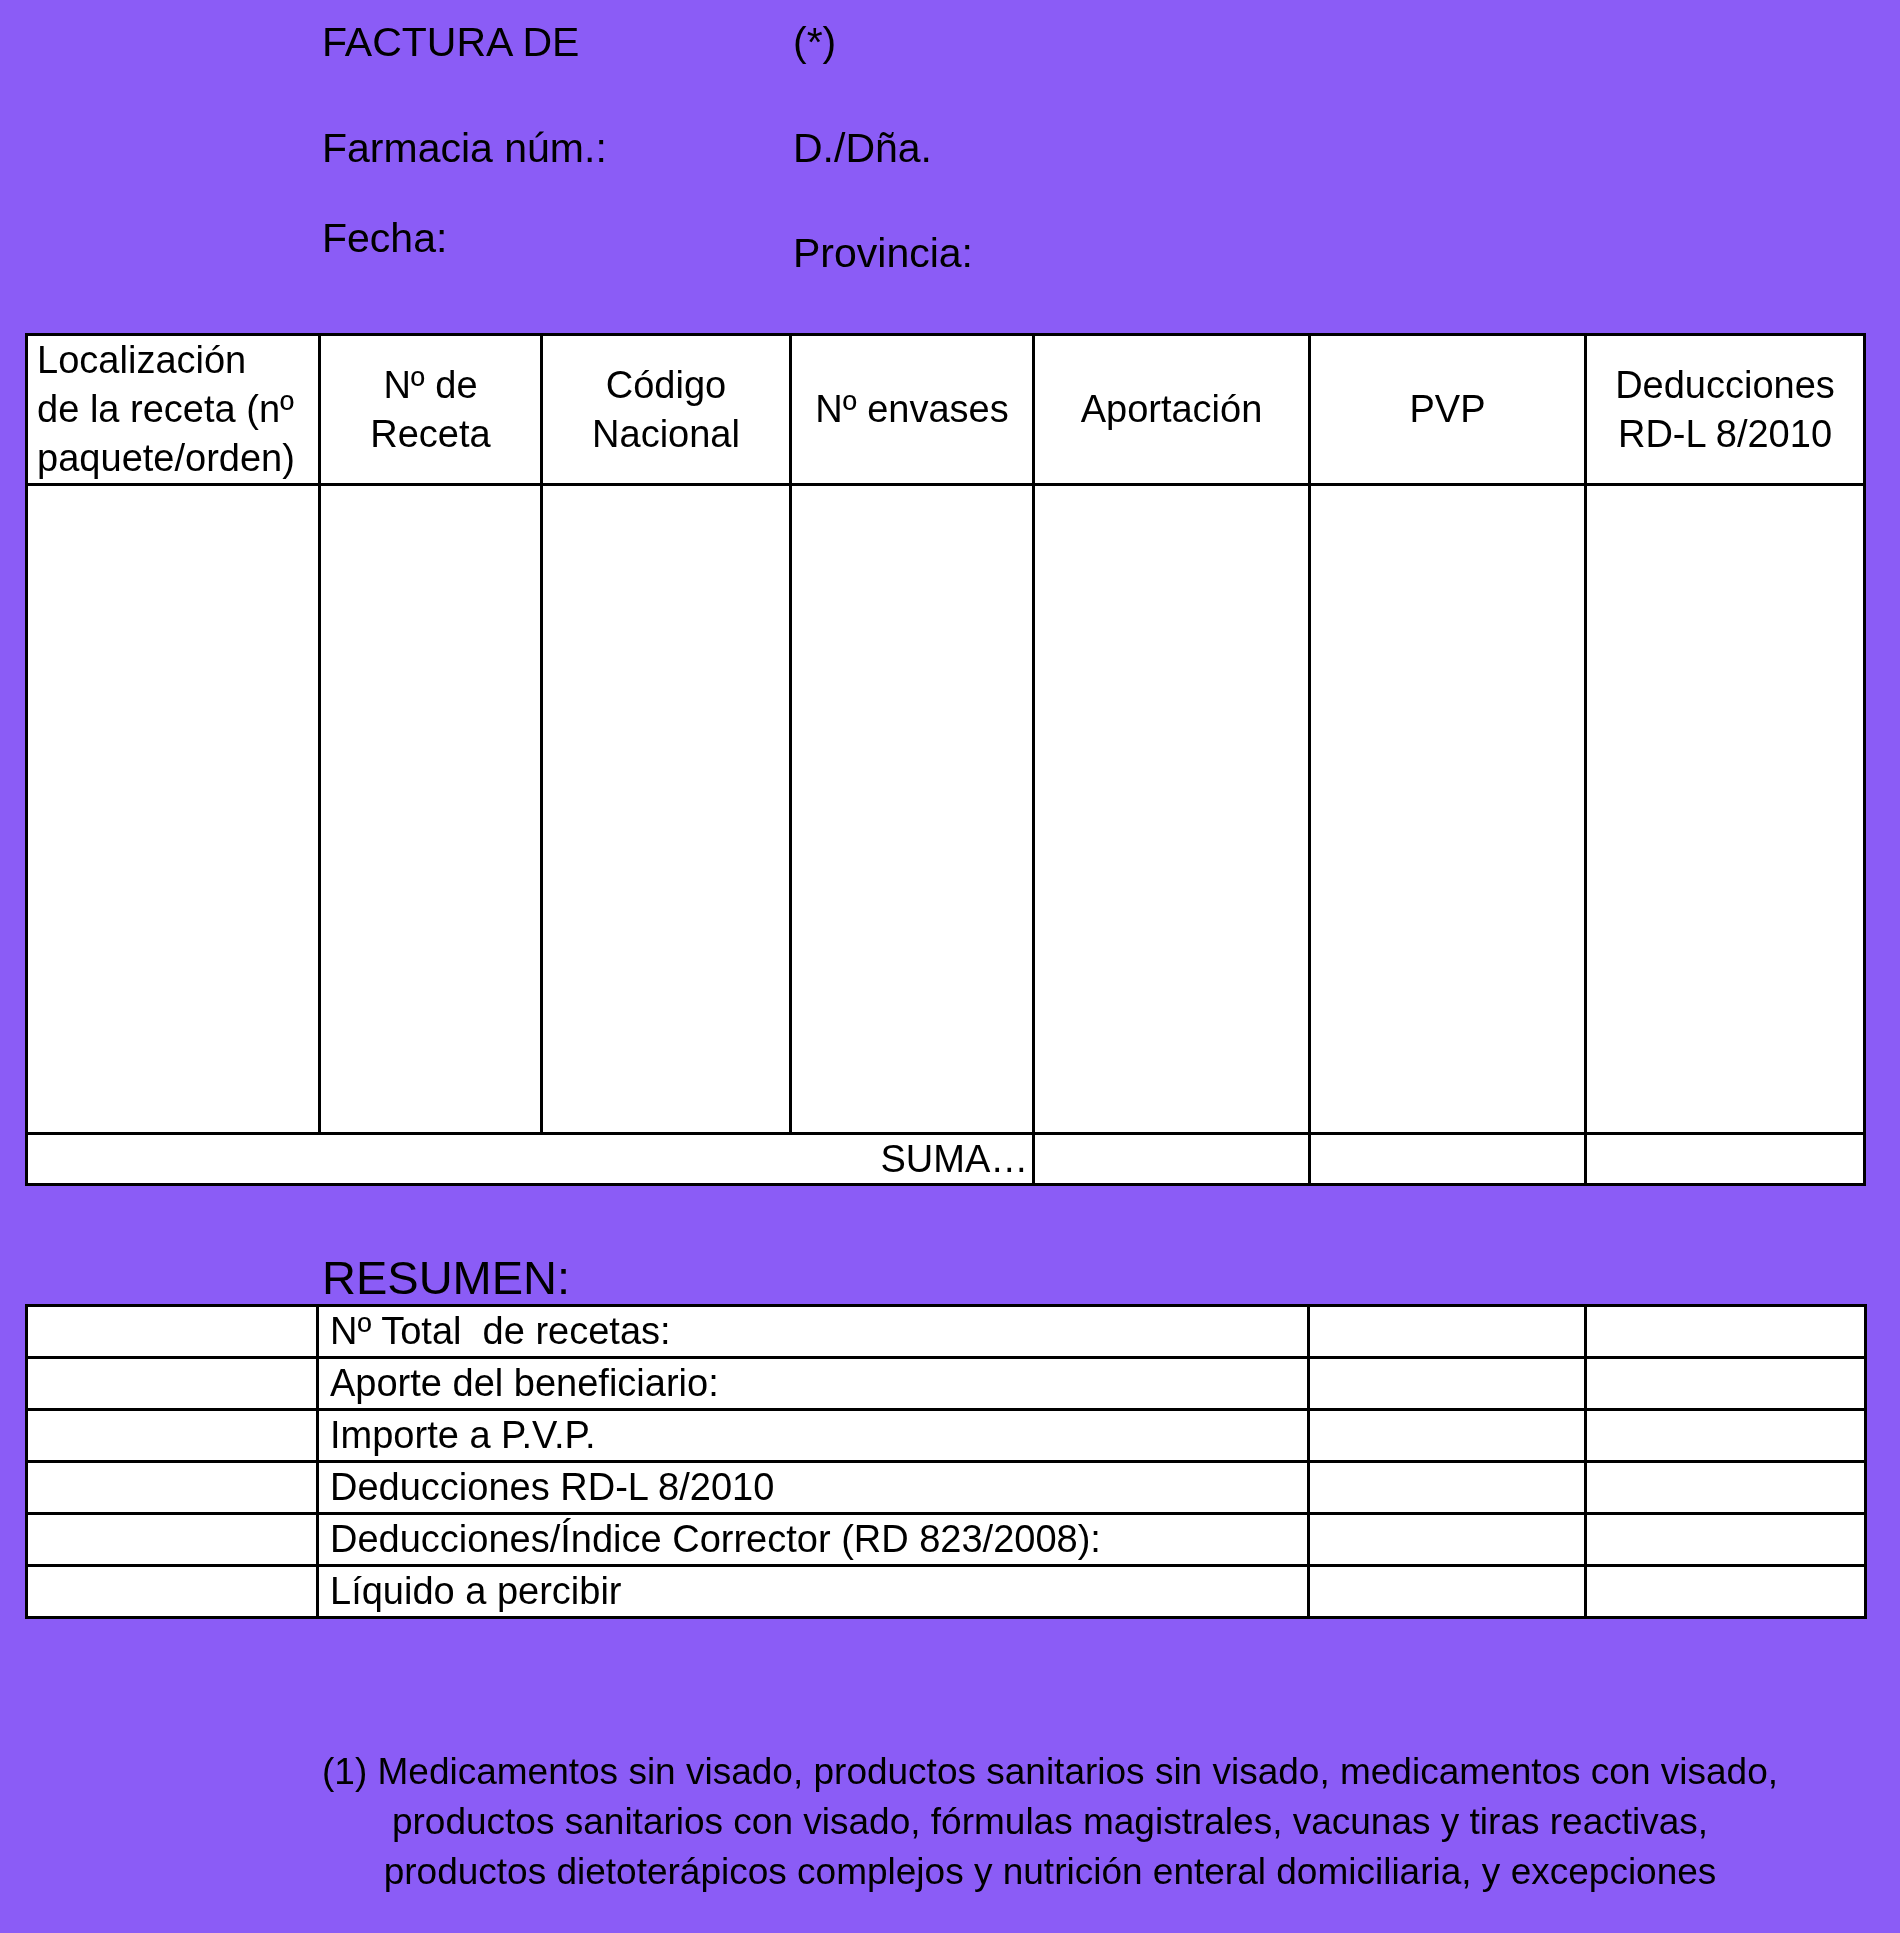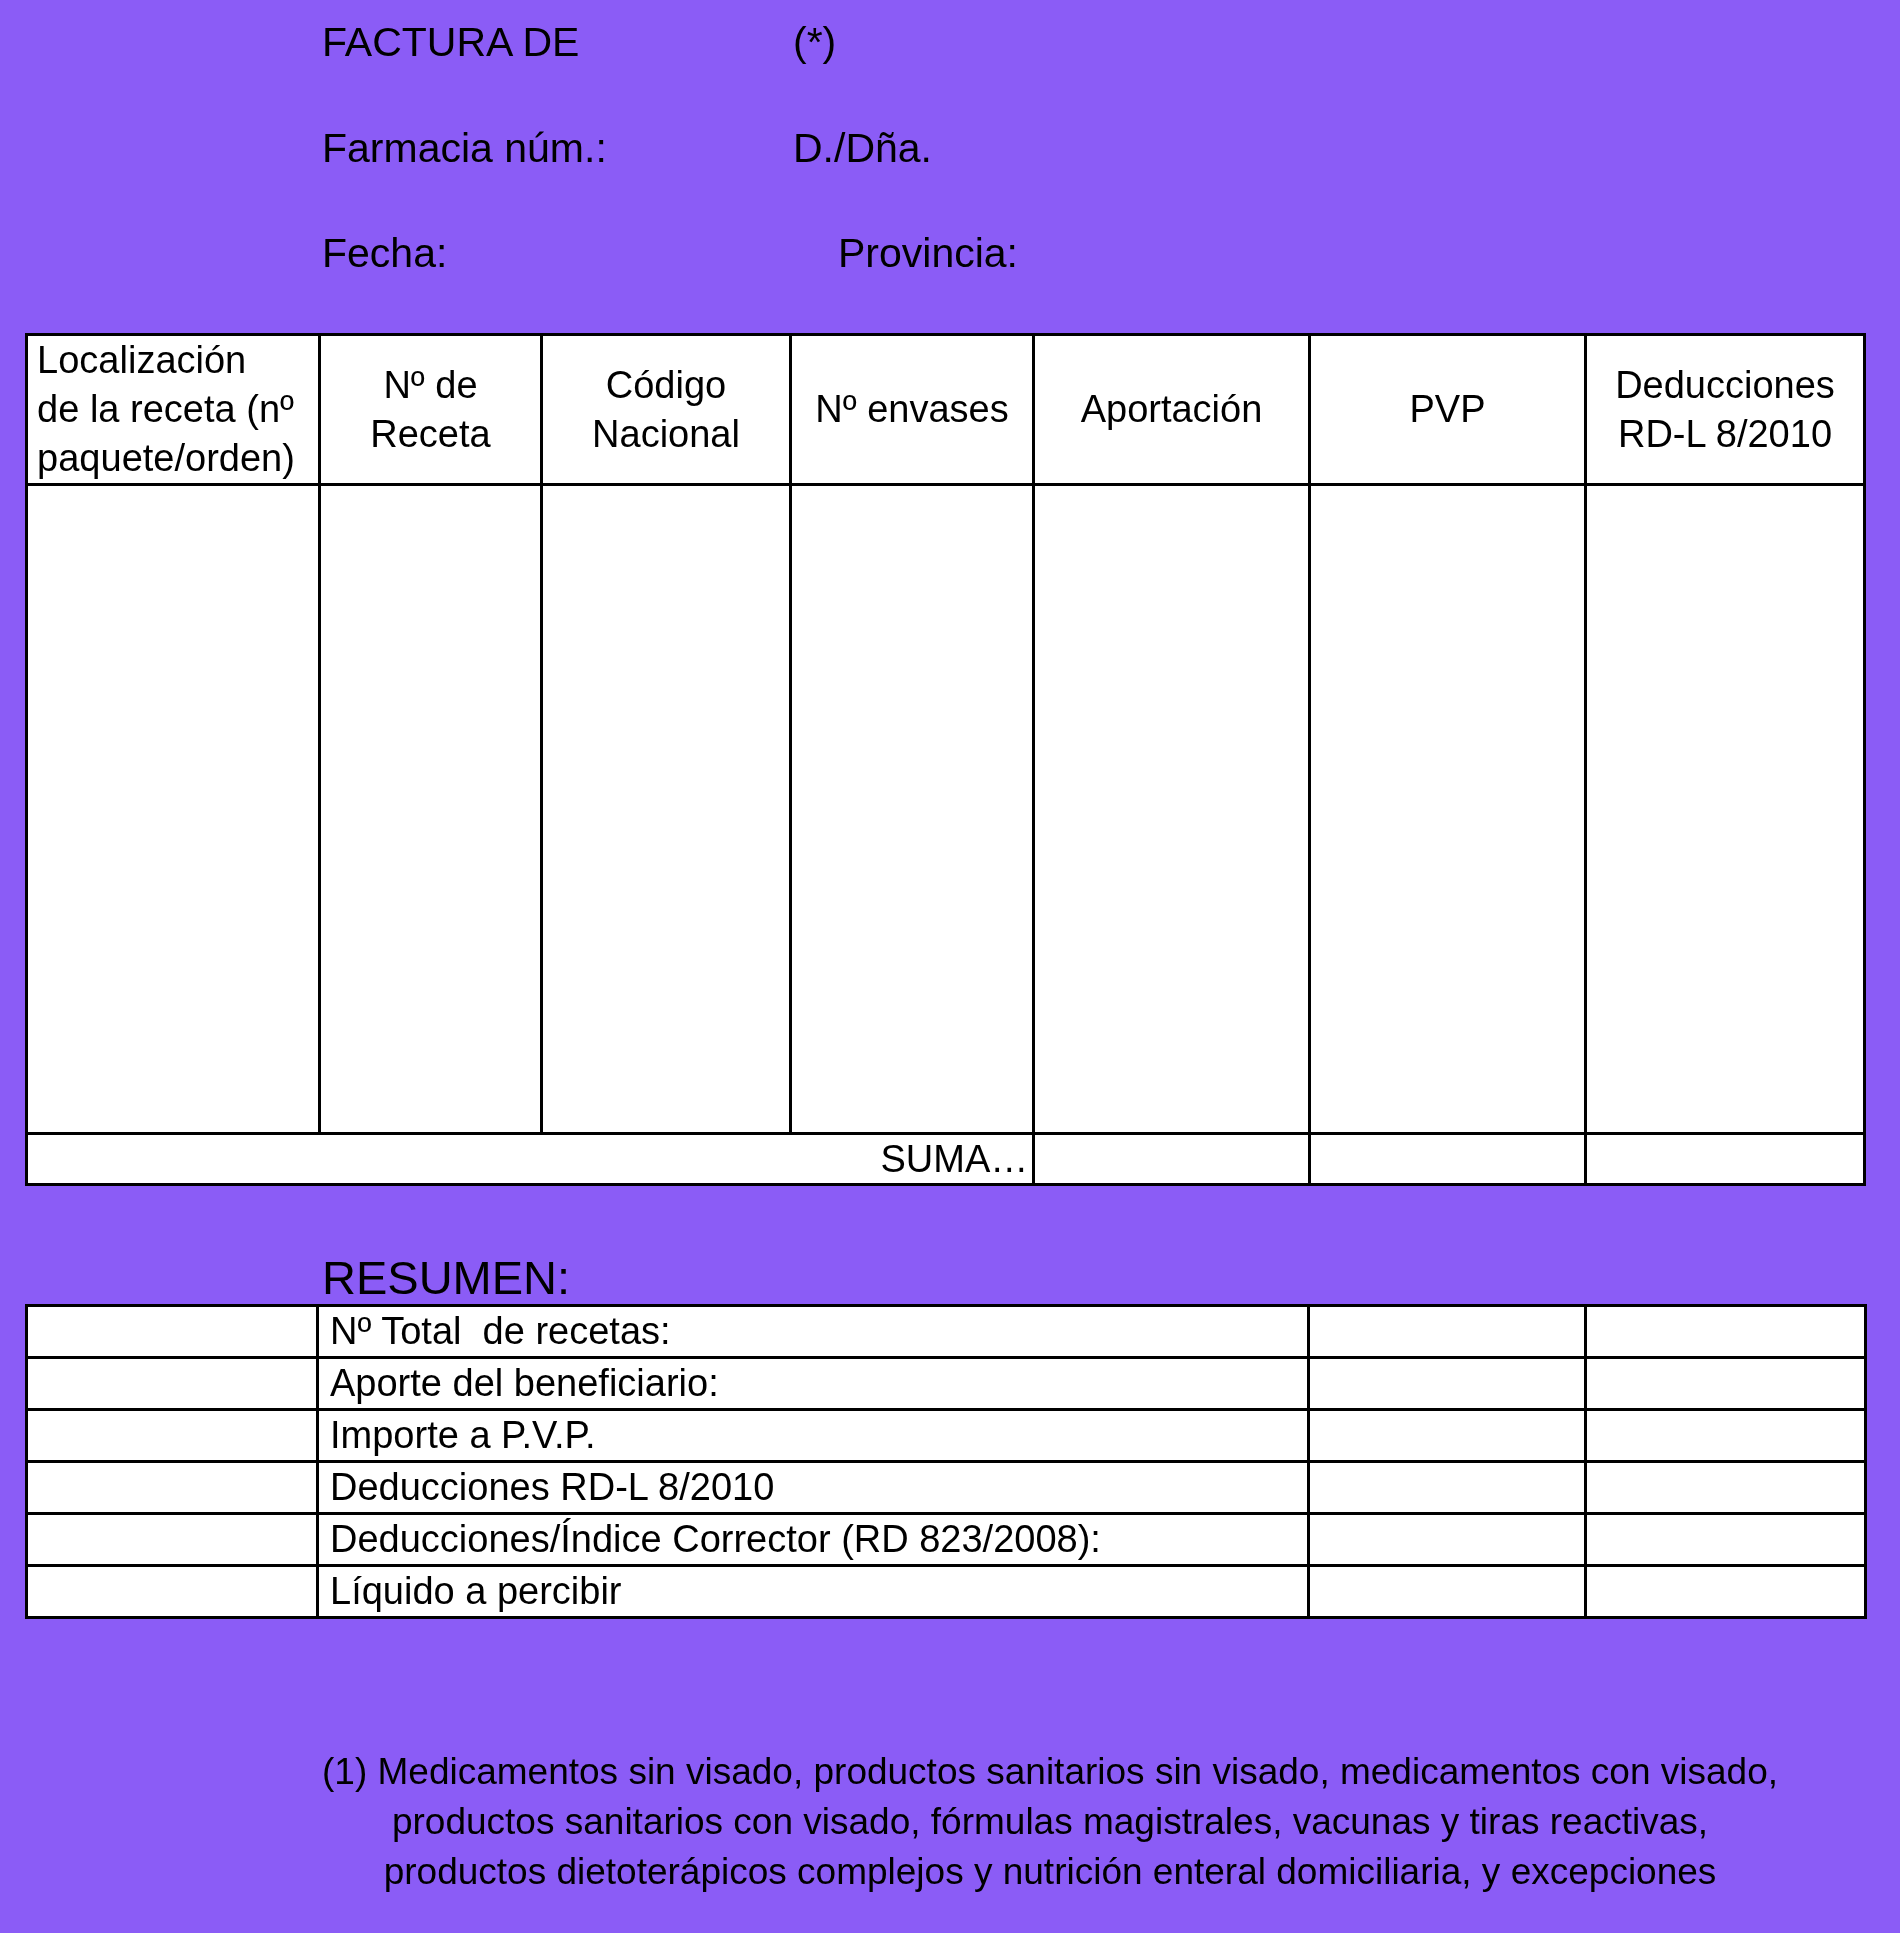--- a/index.html
+++ b/index.html
@@ -75,22 +75,22 @@
 <body>
 
 <div class="page">
 
   <div class="abs toplabel" style="left:322px; top:18.3px;">FACTURA DE</div>
   <div class="abs toplabel" style="left:793px; top:18.3px;">(*)</div>
 
   <div class="abs toplabel" style="left:322px; top:124px;">Farmacia núm.:</div>
   <div class="abs toplabel" style="left:793px; top:124px;">D./Dña.</div>
 
-  <div class="abs toplabel" style="left:322px; top:229px;text-align:right;">Fecha:</div>
-  <div class="abs toplabel" style="left:838px; top:229px;">Provincia:</div>
+  <div class="abs toplabel" style="left:322px; top:214px;text-align:right;">Fecha:</div>
+  <div class="abs toplabel" style="left:793px; top:229px;">Provincia:</div>
 
   <table class="grid" id="invoice-table">
     <colgroup>
       <col style="width:293px">
       <col style="width:222px">
       <col style="width:249px">
       <col style="width:243px">
       <col style="width:276px">
       <col style="width:276px">
       <col style="width:279px">

